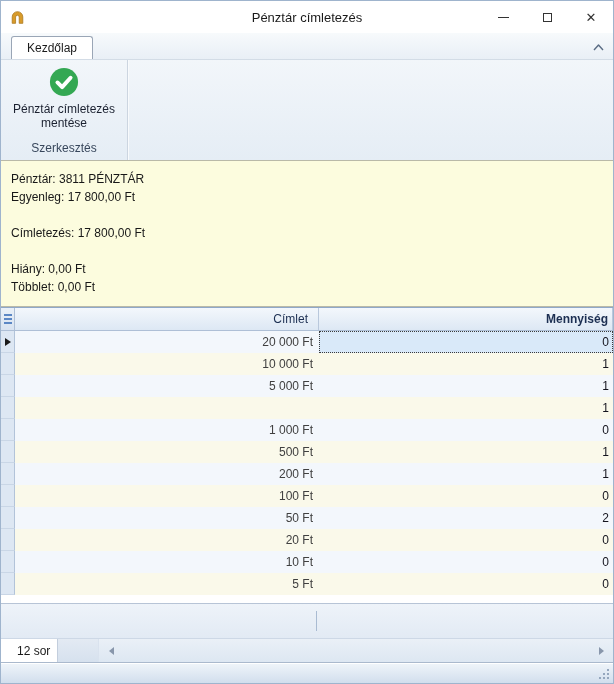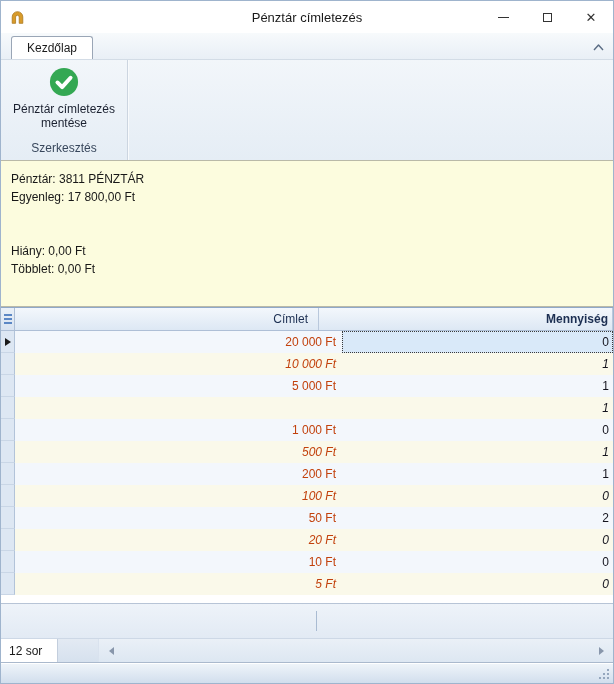--- a/index.html
+++ b/index.html
@@ -38,34 +38,34 @@
   .grid-header { height:24px; flex:0 0 24px; display:flex; background:linear-gradient(#f3f7fc,#dde8f4); border-top:1px solid #8fa8c8; border-bottom:1px solid #aebfd6; color:#1c2f52; }
   .gh-indicator { width:14px; border-right:1px solid #aebfd6; background:linear-gradient(#e9f0f8,#d8e3f1); display:flex; flex-direction:column; justify-content:center; align-items:center; gap:2px; }
   .gh-indicator span { display:block; width:8px; height:2px; background:#5b87c5; }
   .gh-col1 { width:304px; border-right:1px solid #b9c8dc; display:flex; align-items:center; justify-content:flex-end; padding-right:10px; }
   .gh-col2 { flex:1; border-right:1px solid #b9c8dc; display:flex; align-items:center; justify-content:flex-end; padding-right:4px;font-weight:bold; }
 
   .grid-body { height:264px; flex:0 0 264px; display:flex; flex-direction:column; background:#fff; }
   .grid-row { height:22px; flex:0 0 22px; display:flex; }
   .row-indicator { width:14px; background:#dde7f3; border-right:1px solid #b2c3d9; border-bottom:1px solid #c9d6e6; display:flex; align-items:center; justify-content:center; }
   .row-arrow { width:0; height:0; border-left:6px solid #1a1a1a; border-top:4px solid transparent; border-bottom:4px solid transparent; }
-  .cell-1 { width:327px; display:flex; align-items:center; justify-content:flex-end; padding-right:6px; color:#c2410c; }
+  .cell-1 { width:304px; display:flex; align-items:center; justify-content:flex-end; padding-right:6px; color:#404040; }
   .cell-2 { flex:1; display:flex; align-items:center; justify-content:flex-end; padding-right:4px; color:#14141e; }
   .row-blue .cell-1, .row-blue .cell-2 { background:#f3f7fc; }
-  .row-cream .cell-1, .row-cream .cell-2 { background:#faf9ea;font-style:italic; }
+  .row-cream .cell-1, .row-cream .cell-2 { background:#faf9ea; }
   .cell-selected { background:#d9e9f9 !important; border:1px dotted #3a3a3a; padding-right:3px; }
 
   .grid-white { height:9px; flex:0 0 9px; background:#fff; border-bottom:1px solid #b7c4d6; }
 
   .footer-gap { height:34px; flex:0 0 34px; background:linear-gradient(#eef3f9,#e2eaf4); position:relative; }
   .footer-divider { position:absolute; left:315px; top:7px; width:1px; height:20px; background:#a9bbd2; }
 
   
   .scroll-row { height:24px; flex:0 0 24px; display:flex; background:linear-gradient(#eaf0f7,#dde7f2); border-top:1px solid #cdd8e6; align-items:stretch; }
-  .rowcount-box { width:57px; background:#fff; border-right:1px solid #c3cedd; display:flex; align-items:center; padding-left:8px; color:#1a1a1a; }
+  .rowcount-box { width:57px; background:#fff; border-right:1px solid #c3cedd; display:flex; align-items:center; padding-left:16px; color:#1a1a1a; }
   .scroll-spacer { width:41px; background:linear-gradient(#e3eaf3,#d6e1ee); border-right:1px solid #d9e2ee; }
   .scroll-btn { width:24px; display:flex; align-items:center; justify-content:center; }
   .scroll-track { flex:1; }
   .arrow-left { width:0; height:0; border-right:5px solid #8896ab; border-top:4px solid transparent; border-bottom:4px solid transparent; }
   .arrow-right { width:0; height:0; border-left:5px solid #8896ab; border-top:4px solid transparent; border-bottom:4px solid transparent; }
 
   
   .status-strip { height:21px; flex:1; background:linear-gradient(#f0f5fa,#d2deed); border-top:1px solid #aab9cd; box-shadow:inset 0 1px 0 #ffffff; position:relative; }
   .resize-grip { position:absolute; right:3px; bottom:3px; }
 </style>
@@ -116,20 +116,21 @@
         </div>
       </div>
       <div class="group-caption">Szerkesztés</div>
     </div>
   </div>
 
   <div class="summary" id="summary-lines">
       <div class="summary-line">Pénztár: 3811 PÉNZTÁR</div>
       <div class="summary-line">Egyenleg: 17 800,00 Ft</div>
       <div class="summary-line">&nbsp;</div>
+      <div class="summary-line">Címletezés: 17 800,00 Ft</div>
       <div class="summary-line">&nbsp;</div>
       <div class="summary-line">Hiány: 0,00 Ft</div>
       <div class="summary-line">Többlet: 0,00 Ft</div>
     </div>
 
   <div class="grid-header">
     <div class="gh-indicator">
         <span></span>
         <span></span>
         <span></span>

